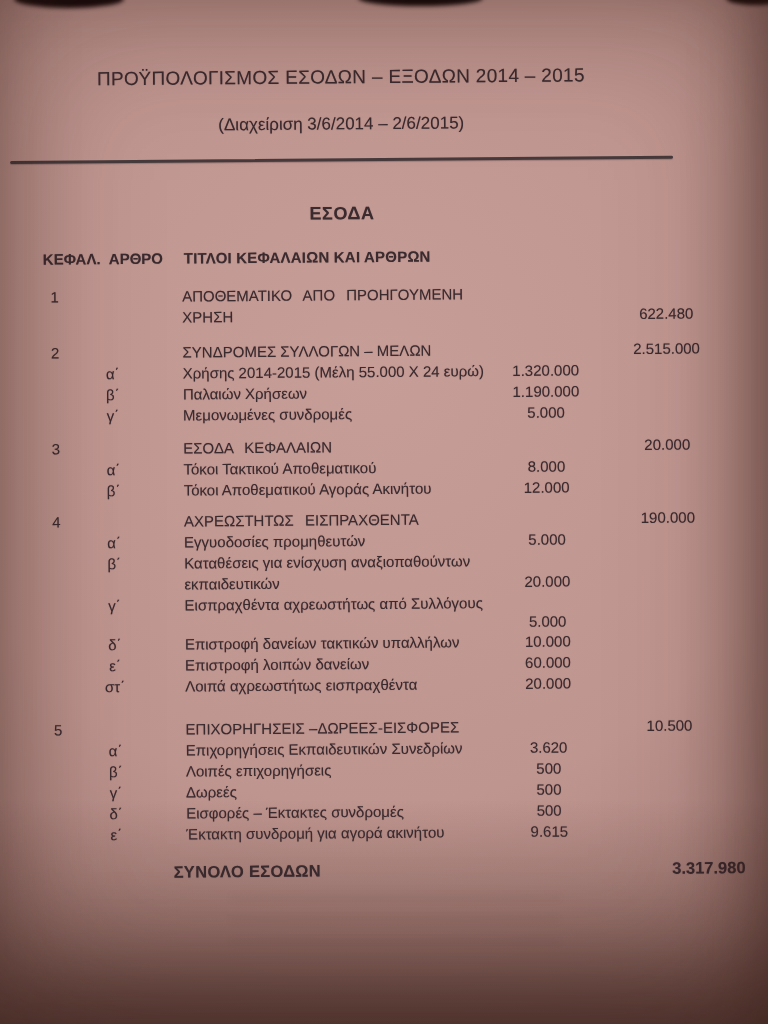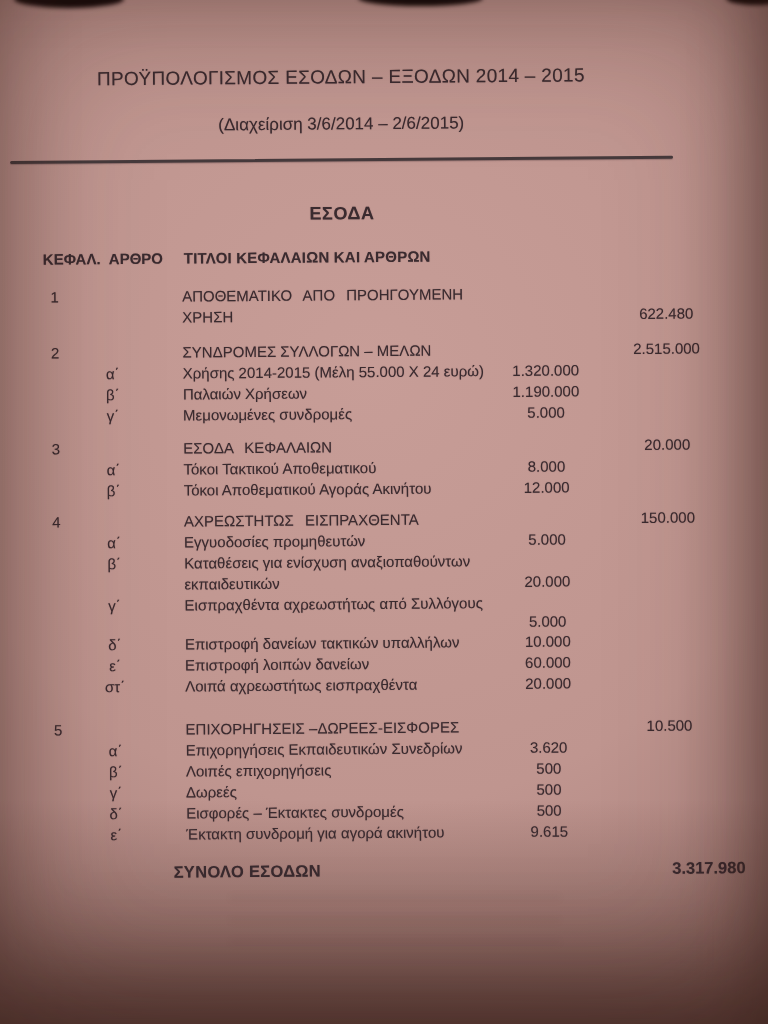--- a/index.html
+++ b/index.html
@@ -147,21 +147,21 @@
             <span class="c-val txt">12.000</span>
           </div>
         </div>
 
         <div class="section s4">
           <div class="row">
             <span class="c-num txt">4</span>
             <span class="c-letter"></span>
             <span class="c-title wide txt">ΑΧΡΕΩΣΤΗΤΩΣ ΕΙΣΠΡΑΧΘΕΝΤΑ</span>
             <span class="c-val"></span>
-            <span class="c-total txt">150.000</span>
+            <span class="c-total txt">190.000</span>
           </div>
           <div class="row">
             <span class="c-num"></span>
             <span class="c-letter txt">α΄</span>
             <span class="c-title txt">Εγγυοδοσίες προμηθευτών</span>
             <span class="c-val txt">5.000</span>
           </div>
           <div class="row">
             <span class="c-num"></span>
             <span class="c-letter txt">β΄</span>

